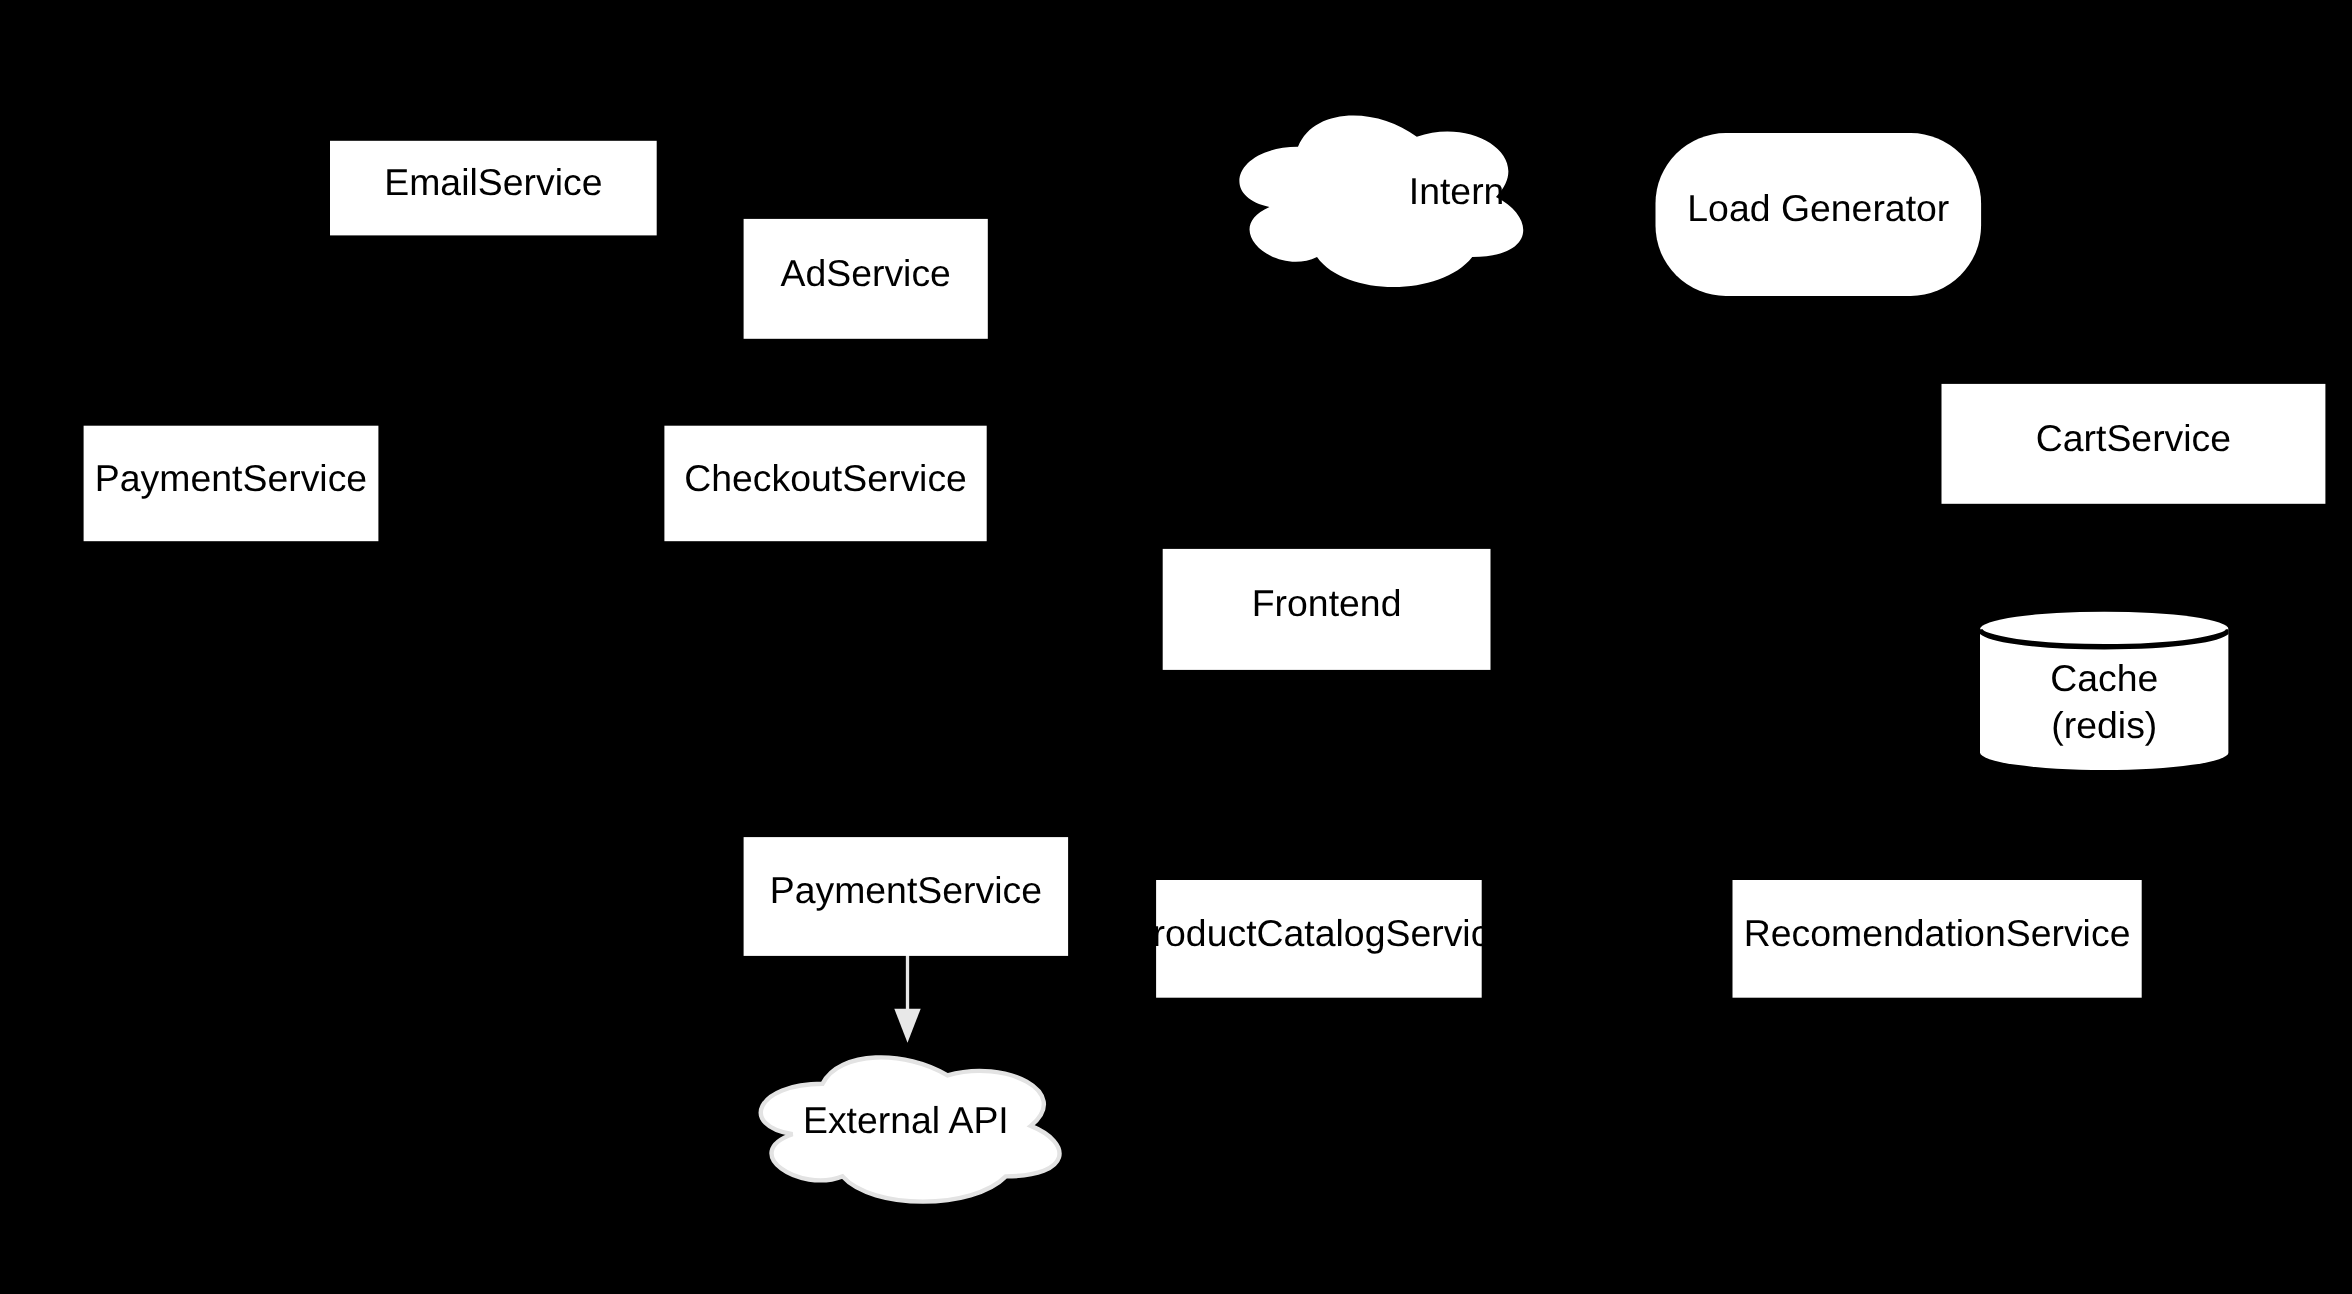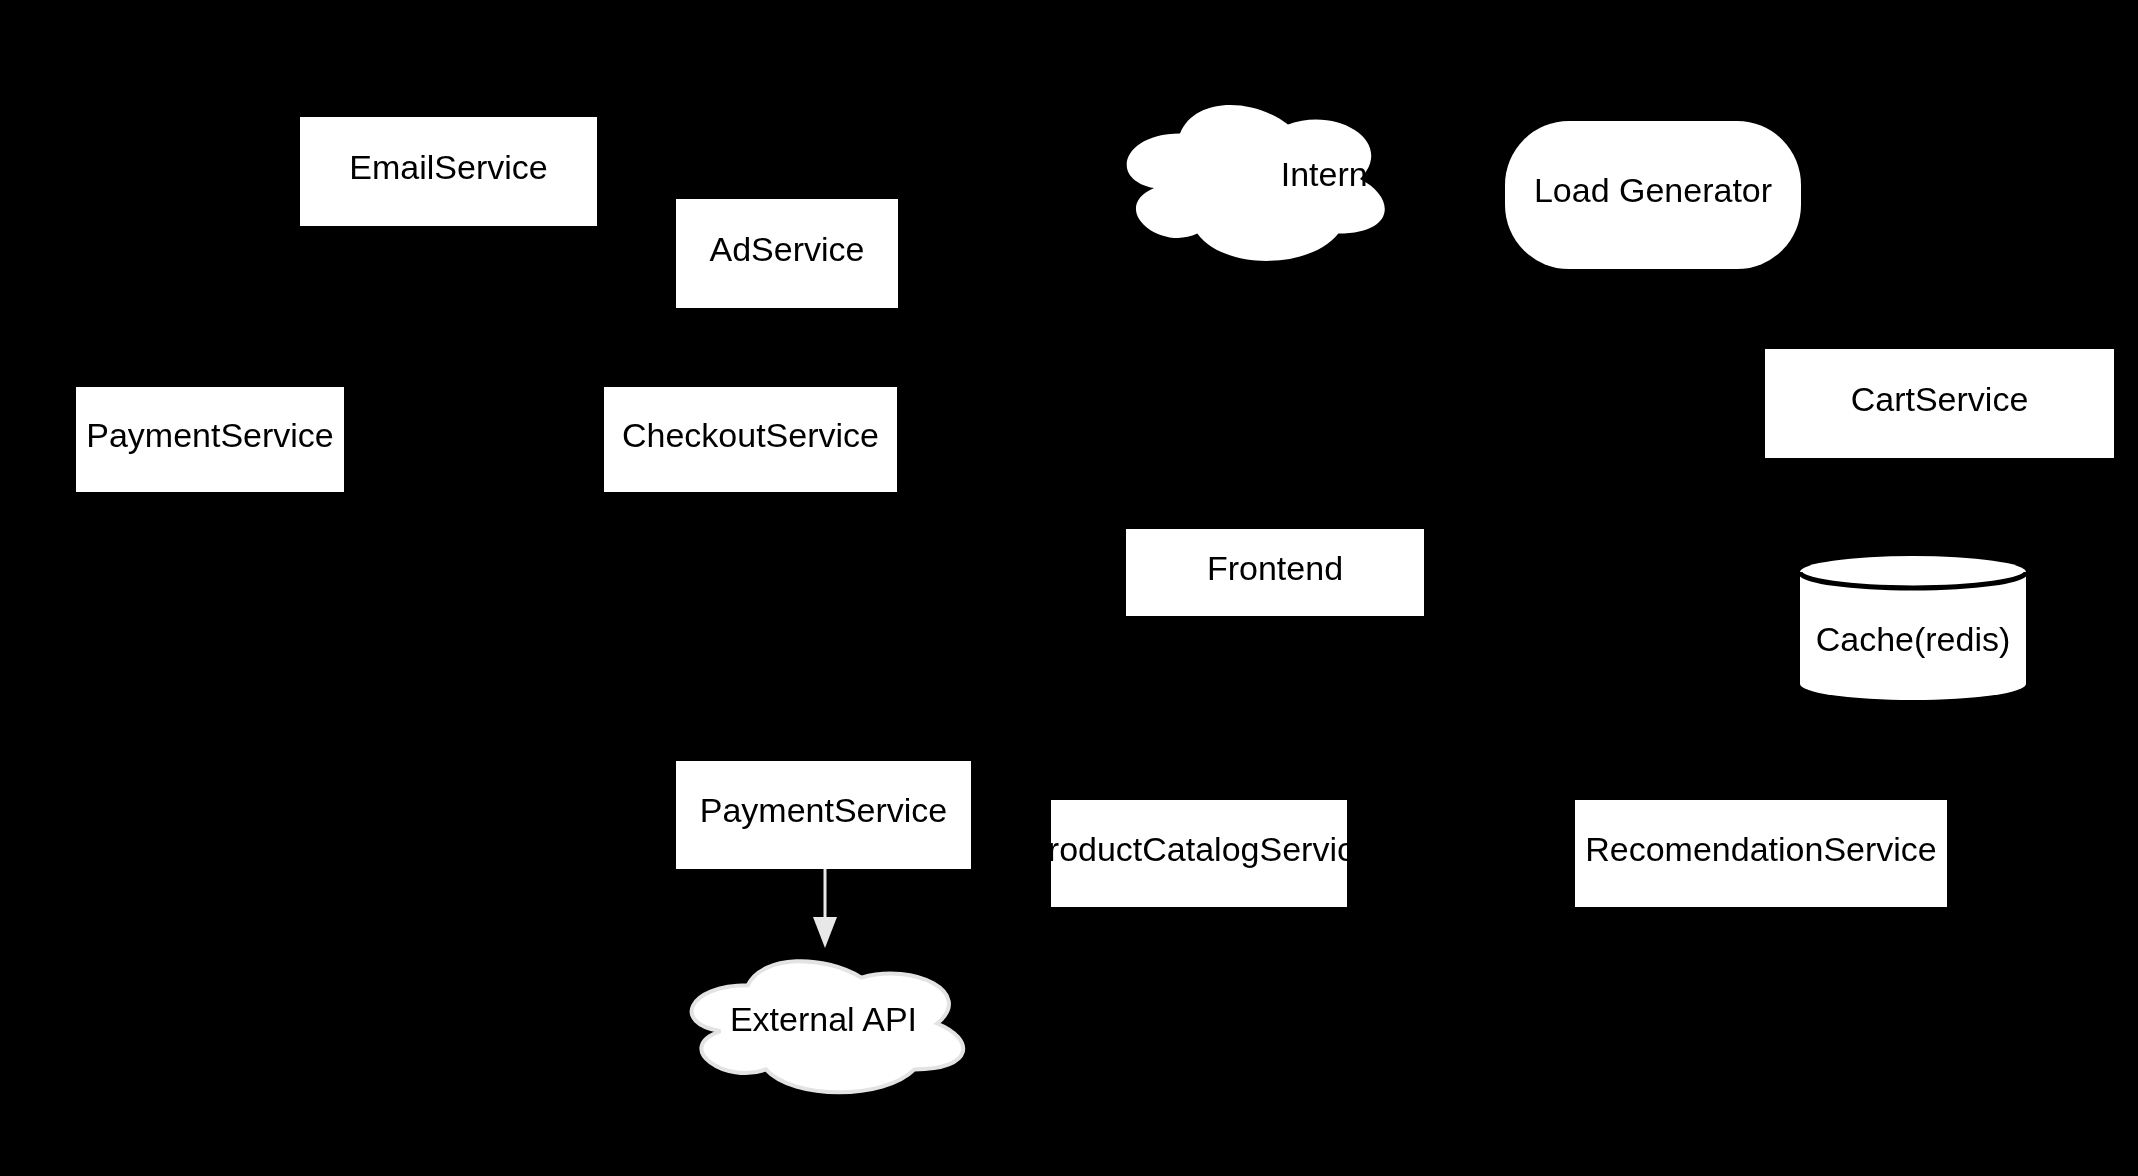--- a/index.html
+++ b/index.html
@@ -37,39 +37,39 @@
   .shape-svg {
     position: absolute;
     left: 0; top: 0;
     width: 100%; height: 100%;
     z-index: 1;
   }
   .cyl-lines {
     position: relative;
     z-index: 2;
     display: flex;
-    flex-direction: row;
+    flex-direction: column;
     align-items: center;
     color: #000000;
     font-size: 34px;
     line-height: 43px;
     padding-top: 22px;
     text-align: center;
   }
   .edge-svg { position: absolute; z-index: 0; }
 
   
-  #n-email     { left: 300px;  top: 117px; width: 297px; height: 109px; align-items: center; }
+  #n-email     { left: 300px;  top: 128px; width: 297px; height: 86px; align-items: center; }
   #n-ad        { left: 676px;  top: 199px; width: 222px; height: 109px; }
   #n-internet  { left: 1108px; top: 88px;  width: 288px; height: 182px; justify-content: flex-end; }
   #n-loadgen   { left: 1505px; top: 121px; width: 296px; height: 148px; }
   #n-payment   { left: 76px;   top: 387px; width: 268px; height: 105px; }
   #n-checkout  { left: 604px;  top: 387px; width: 293px; height: 105px; }
   #n-cart      { left: 1765px; top: 349px; width: 349px; height: 109px; }
-  #n-frontend  { left: 1126px; top: 499px; width: 298px; height: 87px; margin-top: 30px; }
+  #n-frontend  { left: 1057px; top: 499px; width: 298px; height: 110px; }
   #n-cache     { left: 1800px; top: 556px; width: 226px; height: 144px; }
   #n-shipping  { left: 302px;  top: 649px; width: 295px; height: 108px; }
   #n-currency  { left: 676px;  top: 761px; width: 295px; height: 108px; }
   #n-prodcat   { left: 1051px; top: 800px; width: 296px; height: 107px; }
   #n-recomend  { left: 1575px; top: 800px; width: 372px; height: 107px; }
   #n-extapi    { left: 672px;  top: 947px; width: 303px; height: 153px; }
   #e-currency-extapi { left: 805px; top: 867px; width: 40px; height: 84px; }
 </style>
 </head>
 <body>

